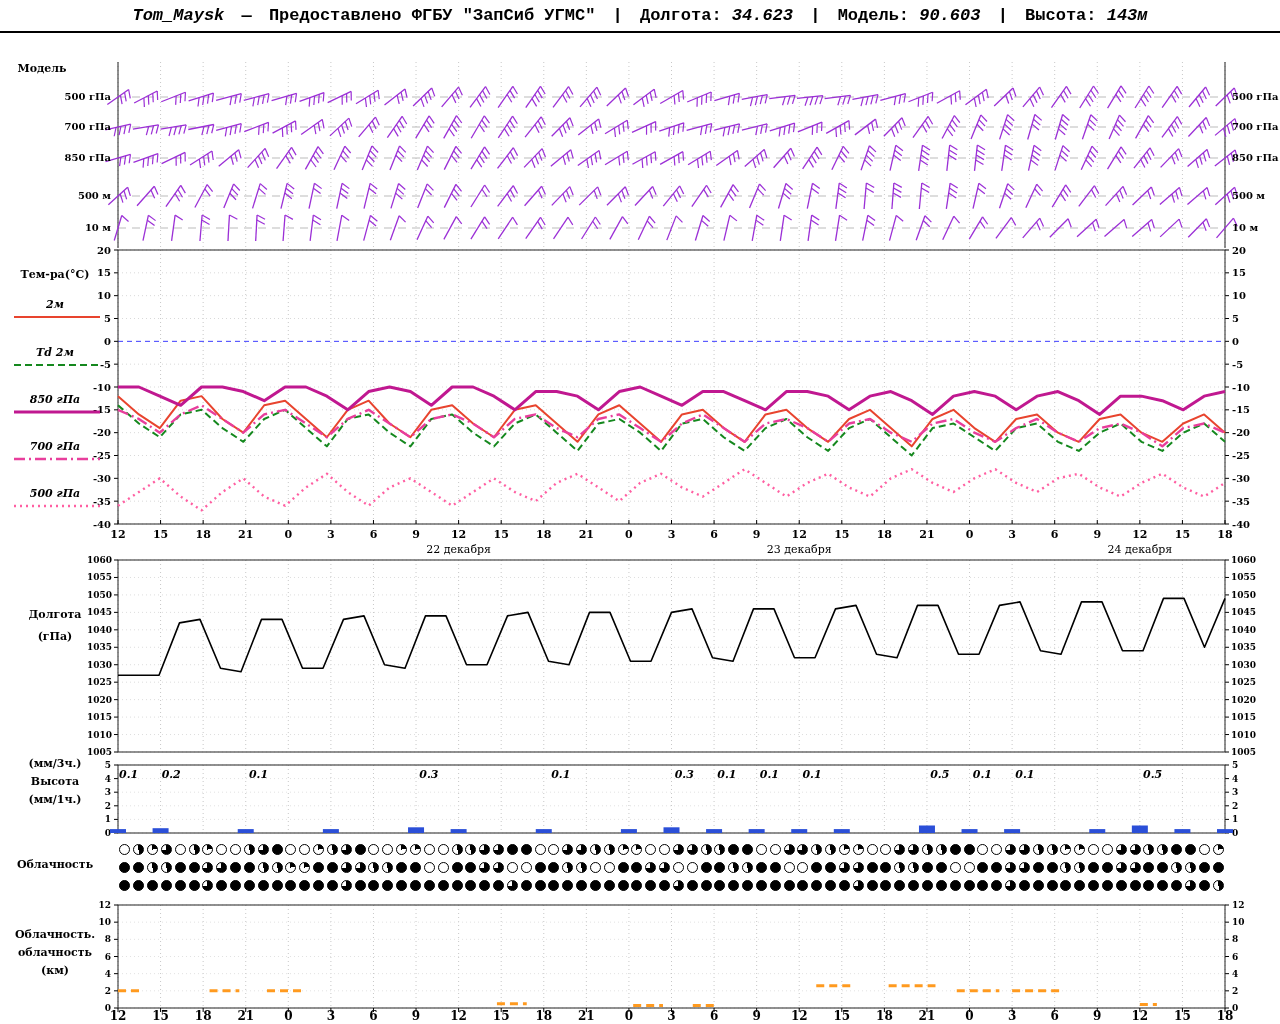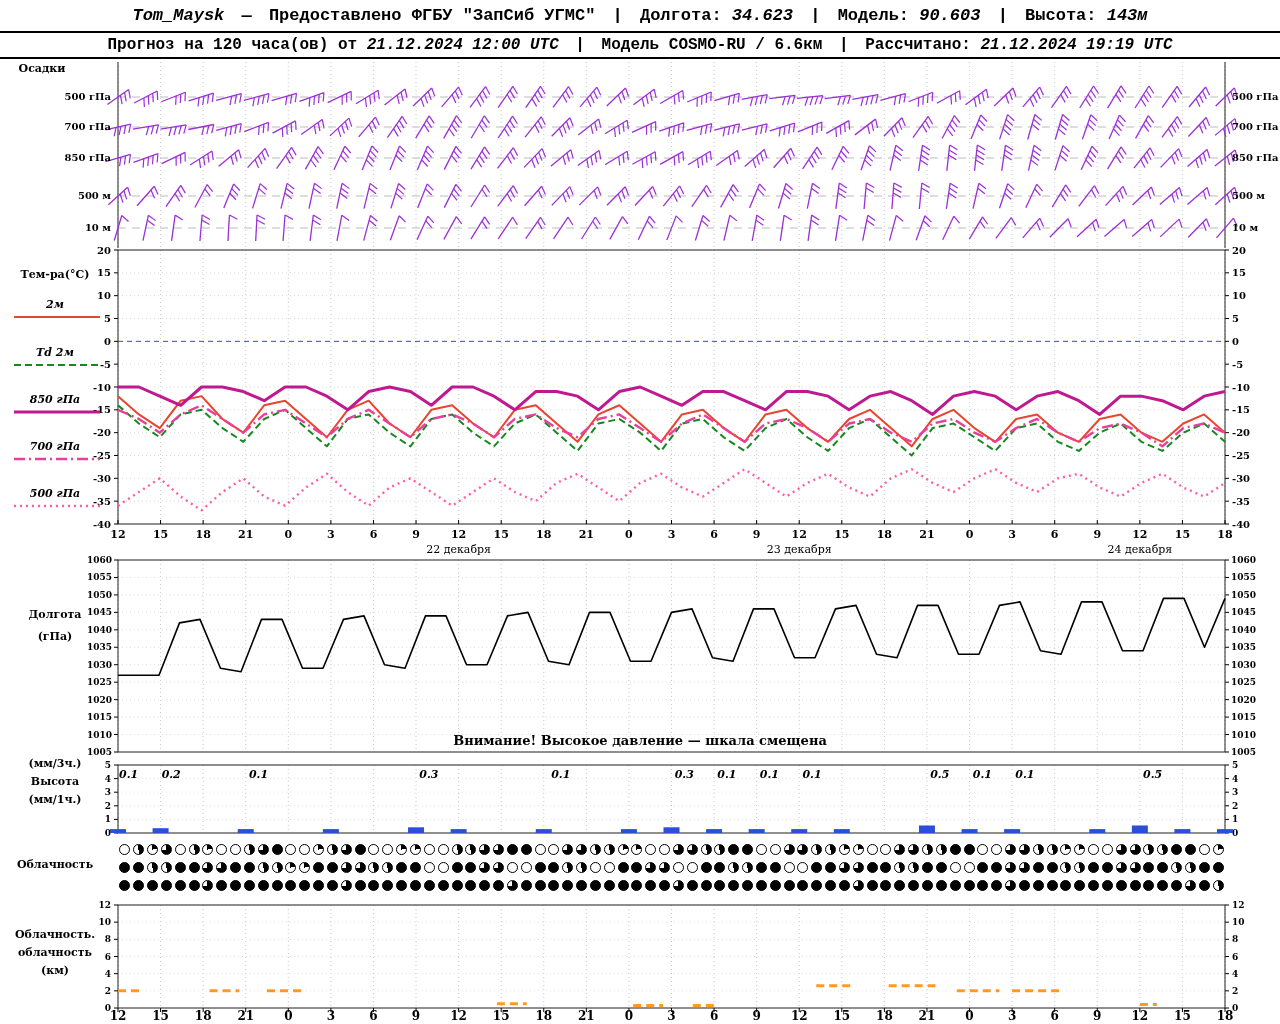--- a/index.html
+++ b/index.html
@@ -33,30 +33,20 @@
     <span>Долгота:</span>
     <span class="it">34.623</span>
     <span class="pipe">|</span>
     <span>Модель:</span>
     <span class="it">90.603</span>
     <span class="pipe">|</span>
     <span>Высота:</span>
     <span class="it">143м</span>
   </div>
 
-  <div class="hdr hdr2">
-    <span>Прогноз на 120 часа(ов) от</span>
-    <span class="it">21.12.2024 12:00 UTC</span>
-    <span class="pipe">|</span>
-    <span>Модель</span>
-    <span>COSMO-RU / 6.6км</span>
-    <span class="pipe">|</span>
-    <span>Рассчитано:</span>
-    <span class="it">21.12.2024 19:19 UTC</span>
-  </div>
 
   <svg id="cv" width="1280" height="1024" style="position:absolute;left:0;top:0">
       <line x1="118" y1="62" x2="118" y2="248" stroke="#c8c8c8" stroke-width="1" stroke-dasharray="1,3"></line>
       <line x1="118" y1="250" x2="118" y2="524" stroke="#c8c8c8" stroke-width="1" stroke-dasharray="1,3"></line>
       <line x1="118" y1="560" x2="118" y2="752" stroke="#c8c8c8" stroke-width="1" stroke-dasharray="1,3"></line>
       <line x1="118" y1="765" x2="118" y2="833" stroke="#c8c8c8" stroke-width="1" stroke-dasharray="1,3"></line>
       <line x1="118" y1="905" x2="118" y2="1008" stroke="#c8c8c8" stroke-width="1" stroke-dasharray="1,3"></line>
       <line x1="160.5769230769231" y1="62" x2="160.5769230769231" y2="248" stroke="#c8c8c8" stroke-width="1" stroke-dasharray="1,3"></line>
       <line x1="160.5769230769231" y1="250" x2="160.5769230769231" y2="524" stroke="#c8c8c8" stroke-width="1" stroke-dasharray="1,3"></line>
       <line x1="160.5769230769231" y1="560" x2="160.5769230769231" y2="752" stroke="#c8c8c8" stroke-width="1" stroke-dasharray="1,3"></line>
@@ -1601,32 +1591,31 @@
       <div class="cloud" style="left: 1115.72px; top: 879.5px; background: rgb(0, 0, 0);"></div>
       <div class="cloud" style="left: 1129.56px; top: 879.5px; background: rgb(0, 0, 0);"></div>
       <div class="cloud" style="left: 1143.39px; top: 879.5px; background: rgb(0, 0, 0);"></div>
       <div class="cloud" style="left: 1157.23px; top: 879.5px; background: rgb(0, 0, 0);"></div>
       <div class="cloud" style="left: 1171.07px; top: 879.5px; background: rgb(0, 0, 0);"></div>
       <div class="cloud" style="left: 1184.91px; top: 879.5px; background: conic-gradient(rgb(0, 0, 0) 75%, rgb(255, 255, 255) 0deg);"></div>
       <div class="cloud" style="left: 1198.74px; top: 879.5px; background: rgb(0, 0, 0);"></div>
       <div class="cloud" style="left: 1212.58px; top: 879.5px; background: conic-gradient(rgb(0, 0, 0) 50%, rgb(255, 255, 255) 0deg);"></div>
     </div>
 
-  <div class="side-label" style="top:62px;width:80px">Осадки</div>
+  <div class="side-label" style="top:62px;width:80px">Модель</div>
   <div class="side-label" style="top:268px">Тем-ра(°C)</div>
   <div class="side-label leg" style="top:298px">2м</div>
   <div class="side-label leg" style="top:346px">Td 2м</div>
   <div class="side-label leg" style="top:393px">850 гПа</div>
   <div class="side-label leg" style="top:440px">700 гПа</div>
   <div class="side-label leg" style="top:487px">500 гПа</div>
   <div class="side-label" style="top:608px">Долгота</div>
   <div class="side-label" style="top:630px">(гПа)</div>
   <div class="side-label" style="top:757px">(мм/3ч.)</div>
   <div class="side-label" style="top:775px">Высота</div>
   <div class="side-label" style="top:793px">(мм/1ч.)</div>
   <div class="side-label" style="top:858px">Облачность</div>
   <div class="side-label" style="top:928px">Облачность.</div>
   <div class="side-label" style="top:946px">облачность</div>
   <div class="side-label" style="top:964px">(км)</div>
 
-  <div class="warn">Внимание! Высокое давление — шкала смещена</div>
 
 </div>
 
 </body></html>

